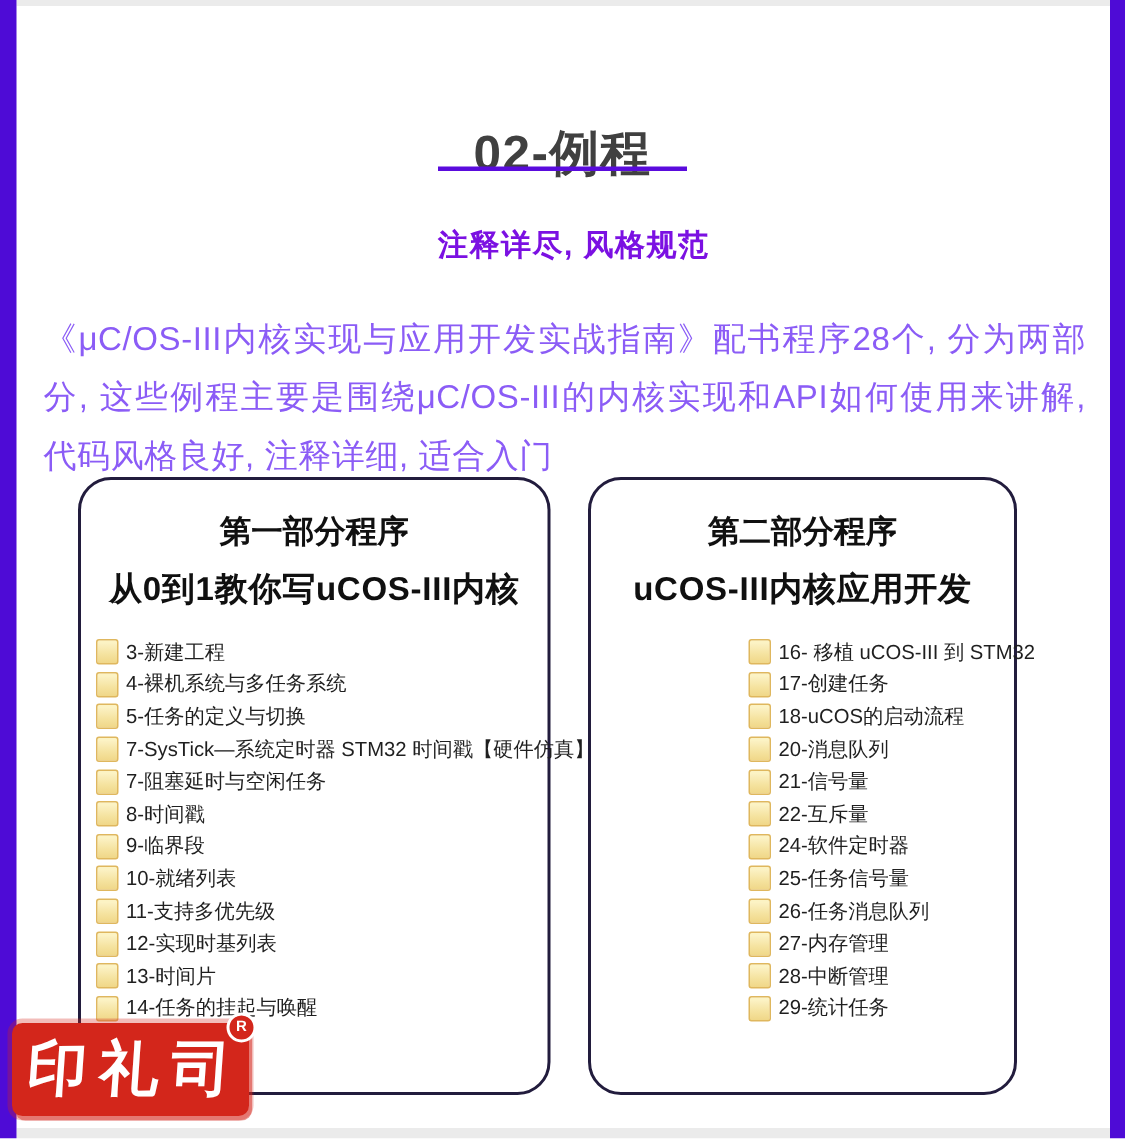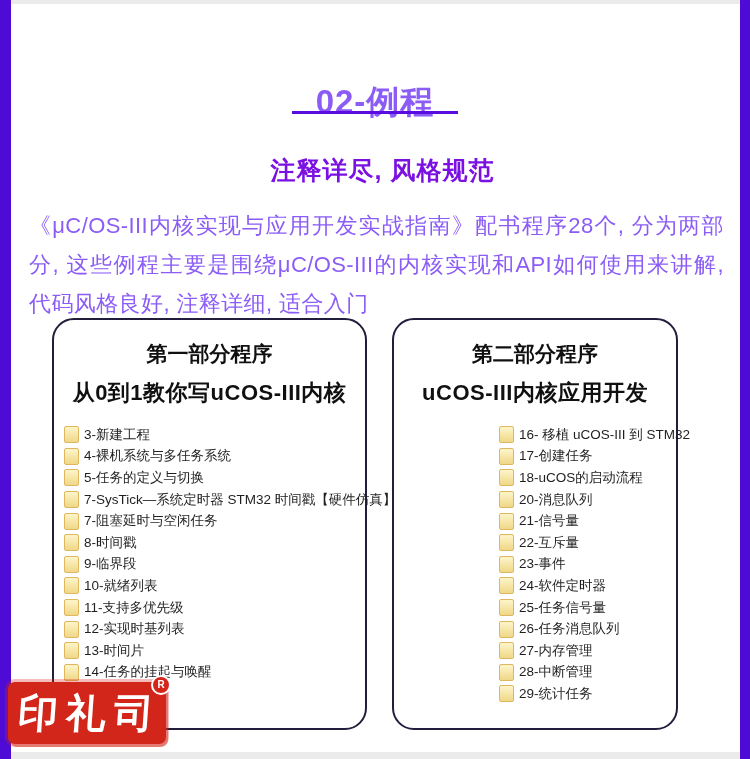--- a/index.html
+++ b/index.html
@@ -10,29 +10,29 @@
   }
   .side-bar{position:absolute;top:0;bottom:0;width:11px;background:#4e0bd6;z-index:5;}
   .side-bar.left{left:0;}
   .side-bar.right{right:0;width:10px;}
   .edge-strip{position:absolute;left:11px;right:10px;background:#ebebeb;z-index:4;}
   .edge-strip.top{top:0;height:4px;}
   .edge-strip.bottom{bottom:0;height:7px;}
 
   .page-title{
     position:absolute;top:58px;left:0;right:0;text-align:center;
-    font-size:33px;font-weight:700;color:#8b5cf6;letter-spacing:1px;
+    font-size:33px;font-weight:700;color:#404040;letter-spacing:1px;
   }
   .title-divider{
     position:absolute;top:111px;left:50%;transform:translateX(-50%);
     width:166px;height:3px;background:#5a0bdd;
   }
   .page-subtitle{
     position:absolute;top:133px;left:0;right:0;text-align:center;
-    font-size:25px;font-weight:700;color:#7b10e2;letter-spacing:1px;padding-left:15px;
+    font-size:20px;font-weight:700;color:#7b10e2;letter-spacing:1px;padding-left:15px;
   }
   .intro-text{
     position:absolute;top:184px;left:29px;width:695px;
     font-size:22px;line-height:39px;color:#8b5cf6;
     letter-spacing:0.4px;text-align:justify;
   }
 
   .cards{position:absolute;top:318px;left:4px;width:750px;height:416px;}
   .card{
     position:absolute;top:0;height:412px;background:#fff;
@@ -177,24 +177,20 @@
         <li class="file-item">
           <span class="folder-icon"></span>
           <span class="file-label">21-信号量</span>
         </li>
         <li class="file-item">
           <span class="folder-icon"></span>
           <span class="file-label">22-互斥量</span>
         </li>
         <li class="file-item">
           <span class="folder-icon"></span>
-          <span class="file-label">23-事件</span>
-        </li>
-        <li class="file-item">
-          <span class="folder-icon"></span>
           <span class="file-label">24-软件定时器</span>
         </li>
         <li class="file-item">
           <span class="folder-icon"></span>
           <span class="file-label">25-任务信号量</span>
         </li>
         <li class="file-item">
           <span class="folder-icon"></span>
           <span class="file-label">26-任务消息队列</span>
         </li>

